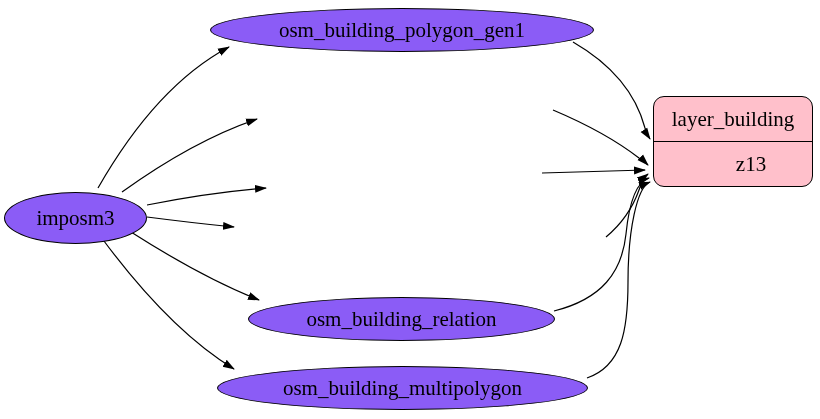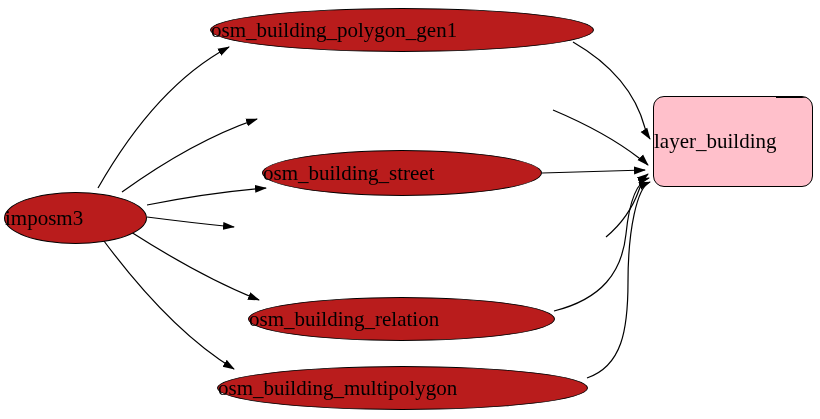--- a/index.html
+++ b/index.html
@@ -21,31 +21,32 @@
     position: absolute;
     left: 0;
     top: 0;
     z-index: 1;
   }
   .node {
     position: absolute;
     z-index: 2;
     display: flex;
     align-items: center;
-    background: #b91c1c;
+    justify-content: center;
+    background: #8b5cf6;
     border: 1.2px solid #000000;
     border-radius: 50%;
     white-space: nowrap;
     box-sizing: border-box;
   }
   .record {
     position: absolute;
     z-index: 2;
     display: flex;
-    flex-direction: row;
+    flex-direction: column;
     background: #ffc0cb;
     border: 1.5px solid #000000;
     border-radius: 11px;
     box-sizing: border-box;
     overflow: hidden;
   }
   .record .row {
     flex: 1;
     display: flex;
     align-items: center;
@@ -87,23 +88,20 @@
 
   <div class="node" style="left:4px; top:192px; width:143px; height:52px">
     <span>imposm3</span>
   </div>
 
   <div class="node" style="left:210px; top:8px; width:384px; height:44px">
     <span>osm_building_polygon_gen1</span>
   </div>
 
 
-  <div class="node" style="left:262px; top:150px; width:280px; height:46px">
-    <span>osm_building_street</span>
-  </div>
 
 
   <div class="node" style="left:248px; top:297px; width:307px; height:44px">
     <span>osm_building_relation</span>
   </div>
 
   <div class="node" style="left:217px; top:366px; width:371px; height:44px">
     <span>osm_building_multipolygon</span>
   </div>
 

